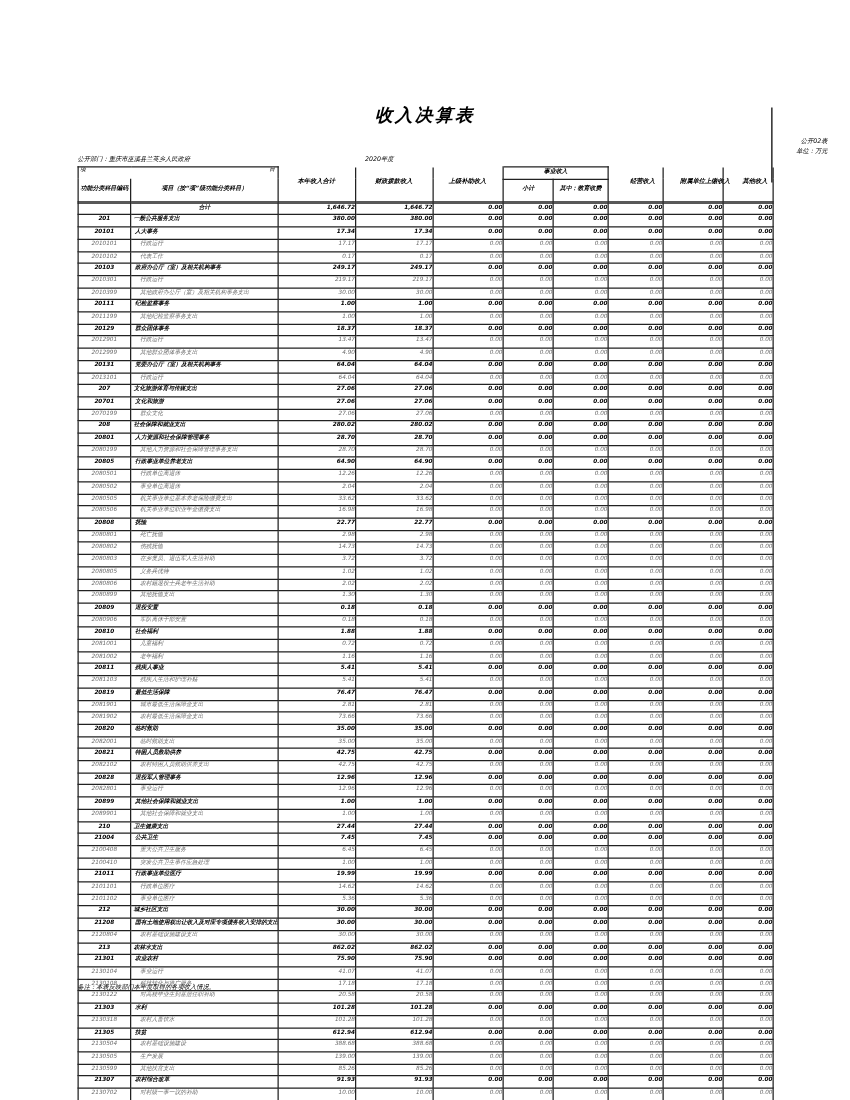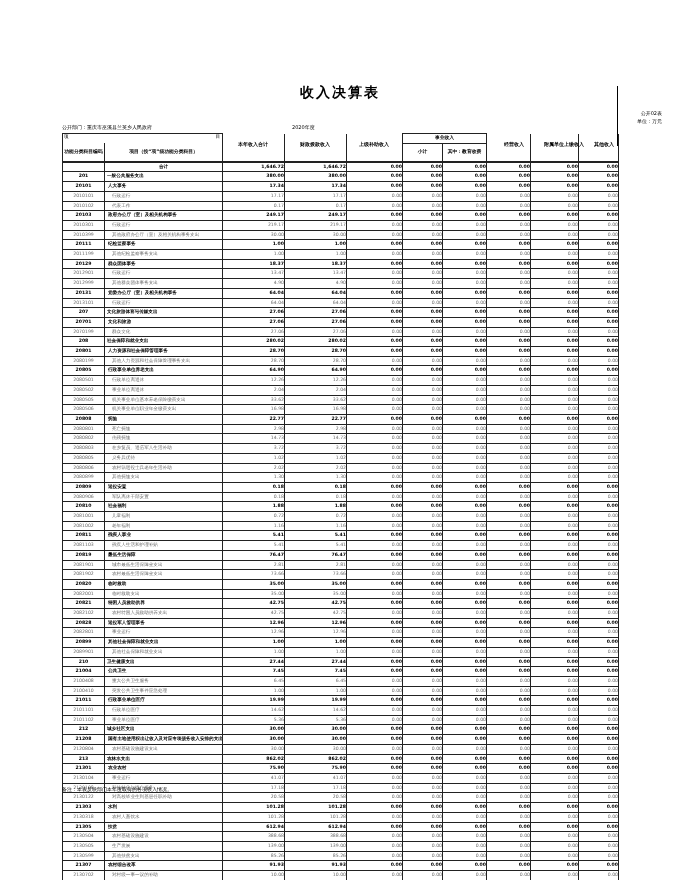--- a/index.html
+++ b/index.html
@@ -3,21 +3,21 @@
 <meta charset="utf-8">
 <style>
   html,body{margin:0;padding:0;}
   body{
     width:680px;height:880px;
     background:#ffffff;
     font-family:"DejaVu Sans","Liberation Sans",sans-serif;
     color:#000;
     overflow:hidden;
   }
-  .page{position:relative;width:680px;height:880px;}
+  .page{position:relative;width:680px;height:880px;font-style:italic;}
 
   .title{
     position:absolute;top:84px;left:0;width:680px;
     text-align:center;font-size:14px;font-weight:bold;letter-spacing:2px;
   }
 
   .corner{
     position:absolute;right:18px;top:110px;text-align:right;
     font-size:5px;line-height:1.5;
   }

